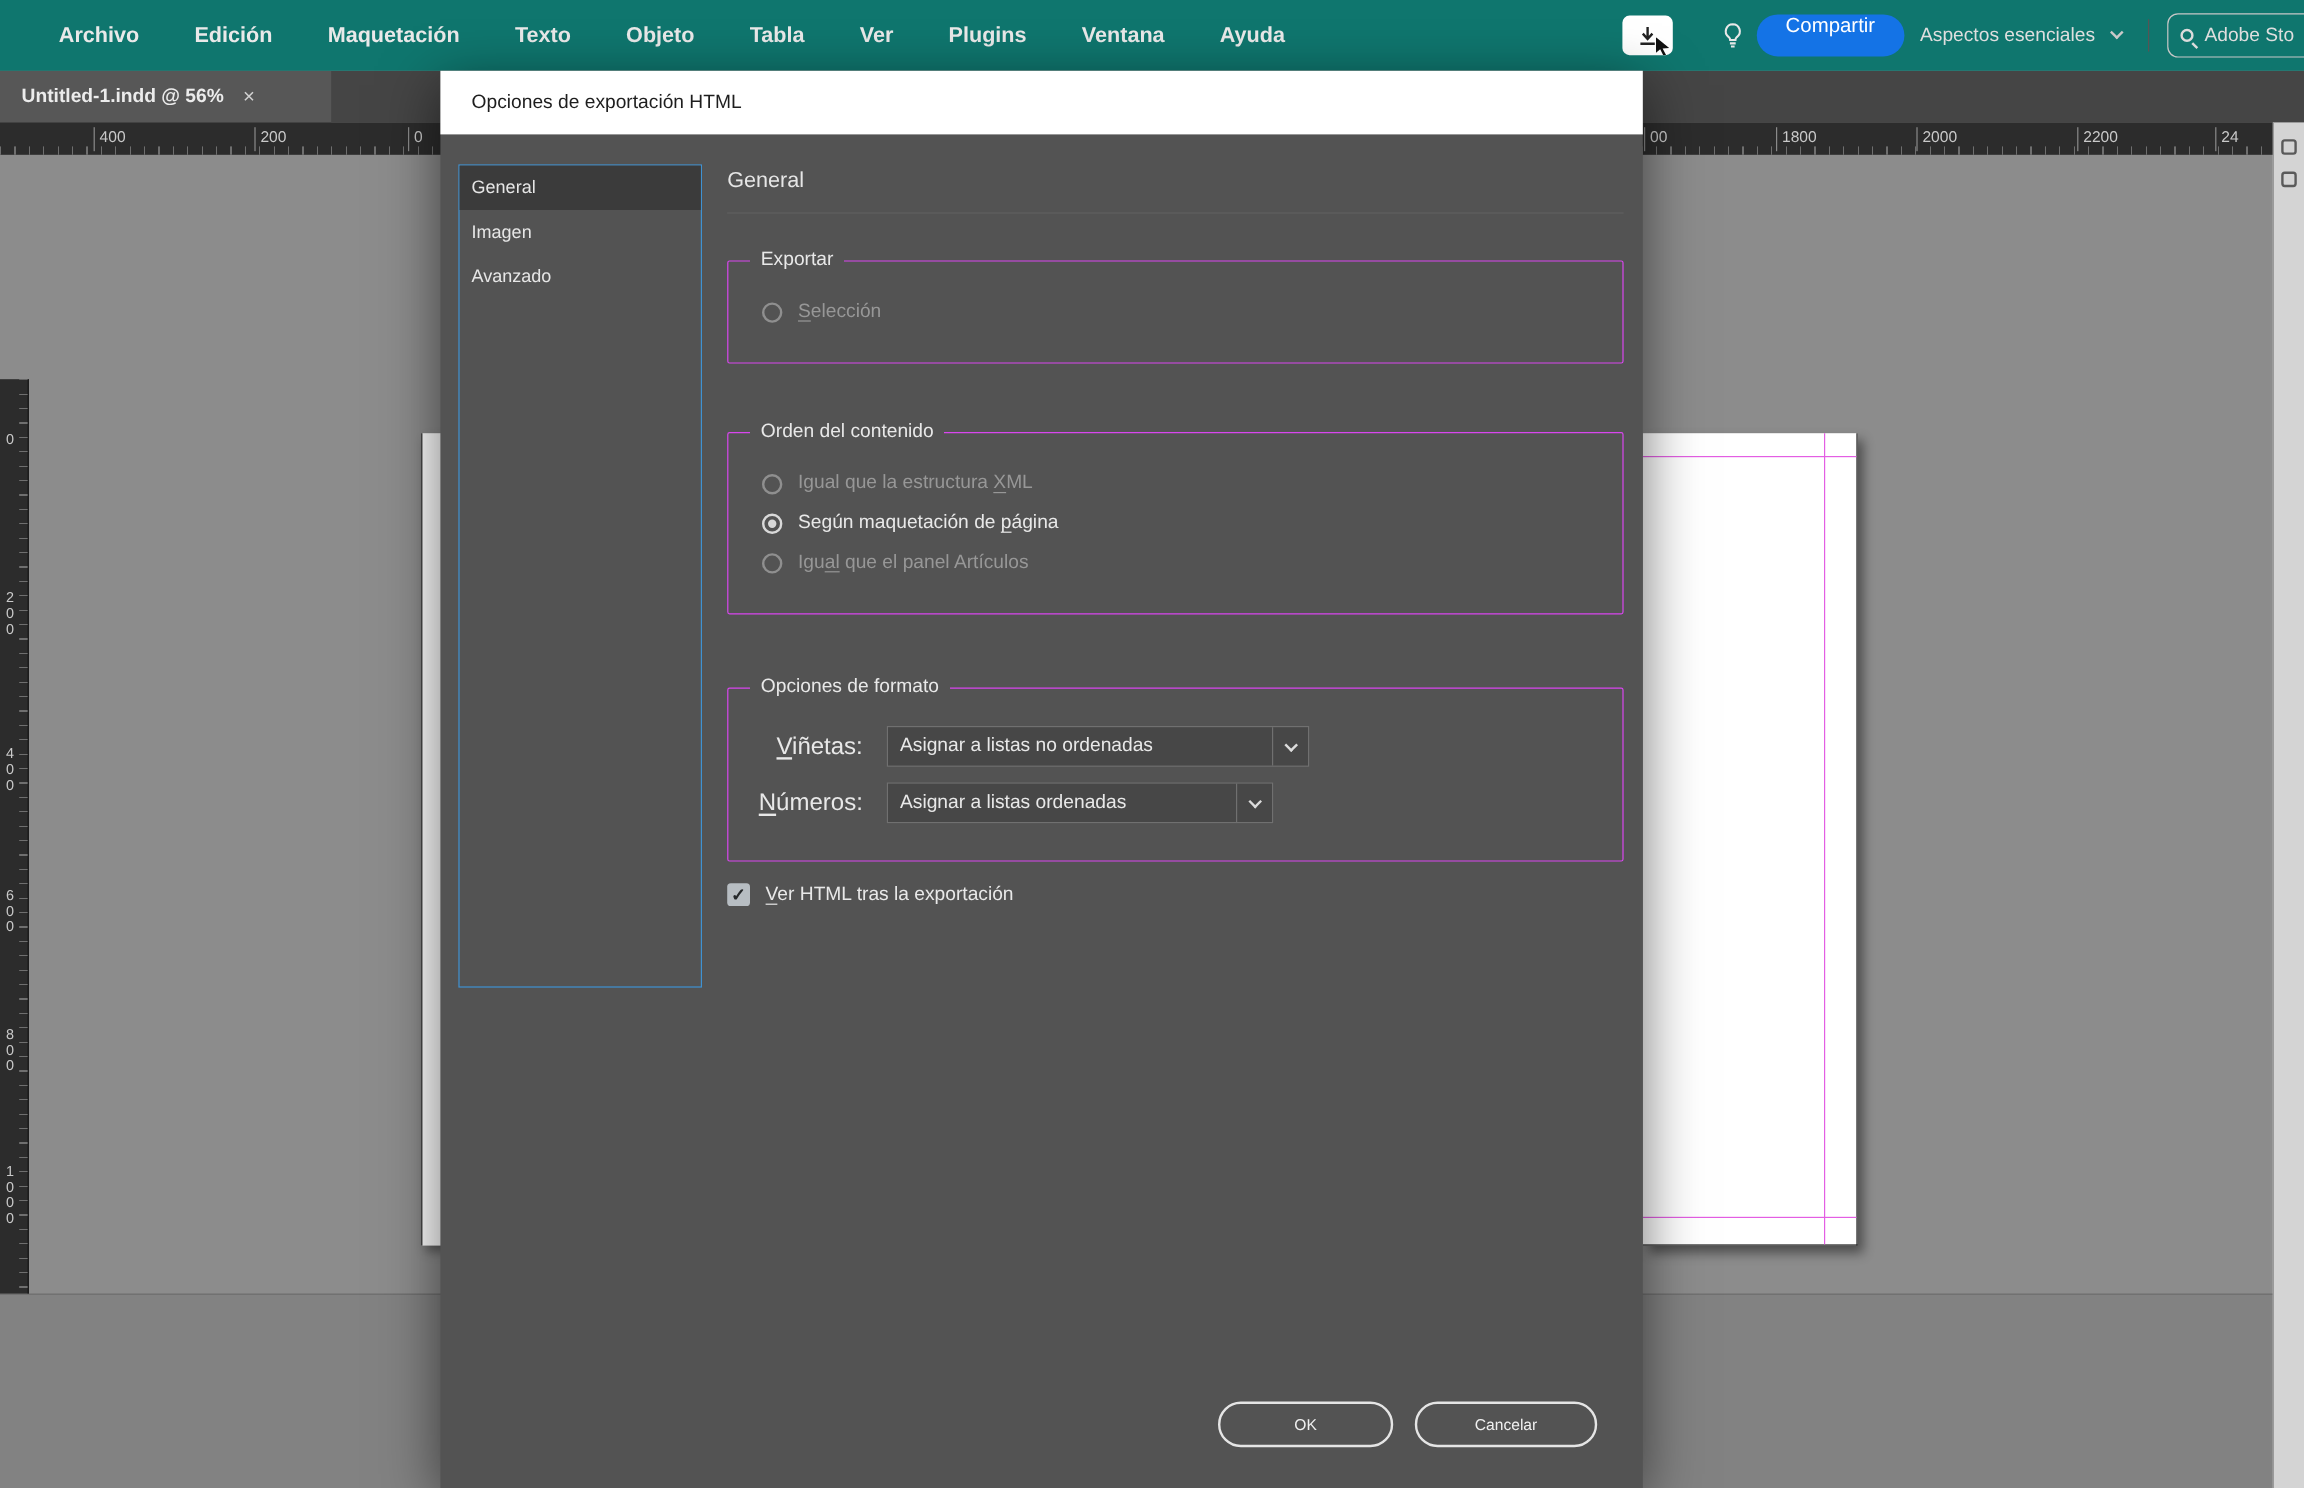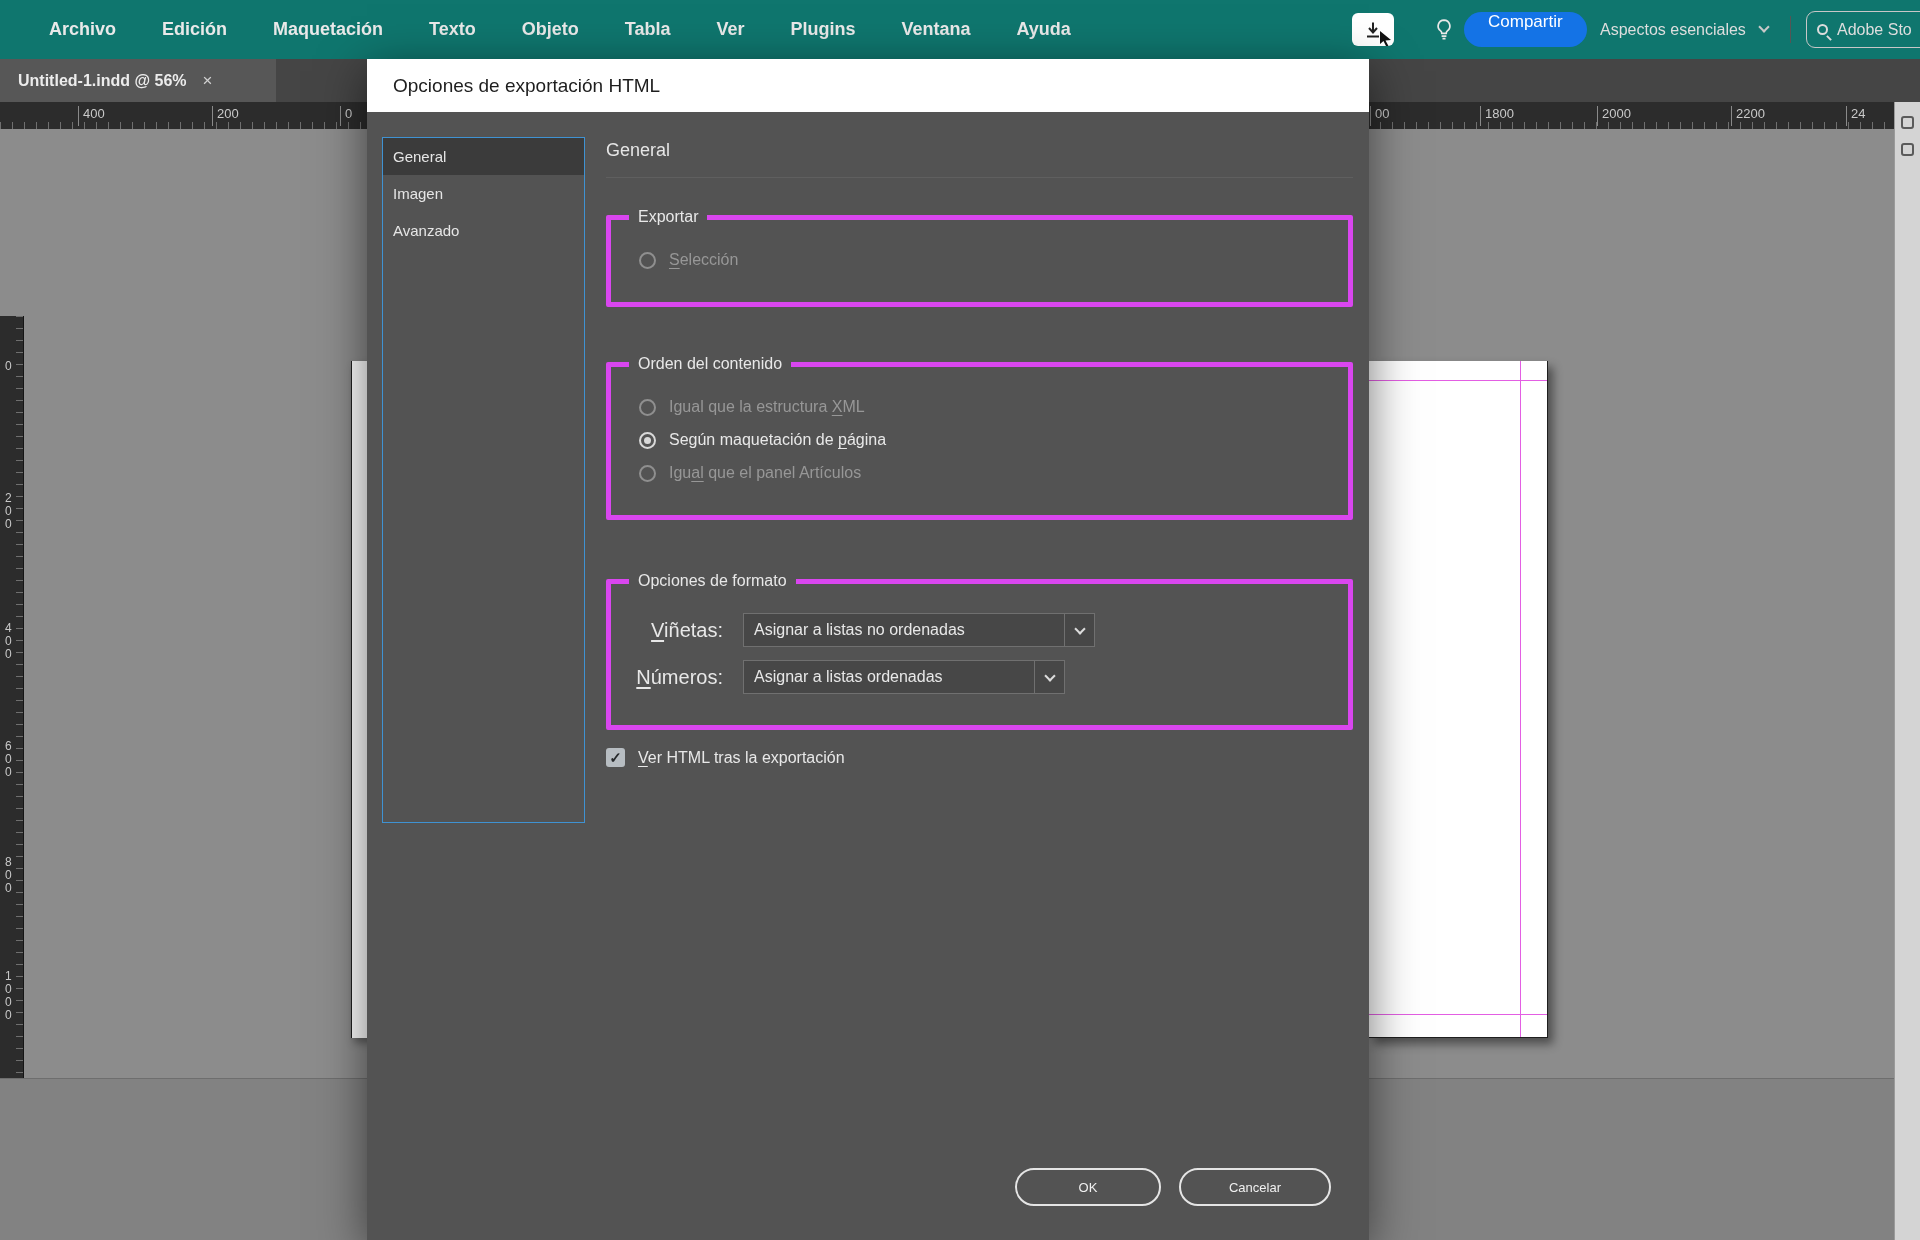--- a/index.html
+++ b/index.html
@@ -60,33 +60,33 @@
   .guide-h-top { position:absolute; left:0; right:0; top:19px; height:1px; background:#e35ee3; }
   .guide-h-bottom { position:absolute; left:0; right:0; bottom:22px; height:1px; background:#e35ee3; }
 
   
   .dock { position:absolute; right:0; top:102px; width:26px; bottom:0; background:#d4d4d4; border-left:1px solid #9a9a9a; z-index:6; }
   .dock-icon { width:13px; height:13px; border:2px solid #5a5a5a; border-radius:3px; margin:14px auto 0; }
 
   
   .dialog { position:absolute; left:367px; top:59px; width:1002px; height:1181px; background:#535353;
     box-shadow:0 12px 45px rgba(0,0,0,.55); z-index:100; display:flex; flex-direction:column; }
-  .dialog-titlebar { height:53px; background:#ffffff; color:#1e1e1e; font-size:19px; display:flex;
+  .dialog-titlebar { height:53px; background:#ffffff; color:#1e1e1e; font-size:16px; display:flex;
     align-items:center; padding-left:26px; flex:none; }
   .dialog-body { position:relative; flex:1; color:#e8e8e8; }
 
   .nav { position:absolute; left:15px; top:25px; width:203px; height:686px; border:1px solid #3f92d2; list-style:none; }
   .nav li { height:37px; display:flex; align-items:center; padding-left:10px; font-size:15px; color:#e6e6e6; cursor:default; }
   .nav li.selected { background:#3b3b3b; }
 
   .content { position:absolute; left:239px; top:28px; width:747px; }
   .content h2 { font-size:18px; font-weight:normal; color:#e6e6e6; margin-bottom:16px; }
   .content hr { border:none; border-top:1px solid #5f5f5f; }
 
-  .group { border:5px solid #d946ef; border-radius:2px; padding:10px 0 18px 0; margin-top:30px; }
+  .group { border:1px solid #d946ef; border-radius:2px; padding:10px 0 18px 0; margin-top:30px; }
   .group legend { margin-left:18px; padding:0 9px; font-size:16px; color:#e8e8e8; }
   .group.gap1 { margin-top:48px; }
   .group.gap2 { margin-top:52px; }
 
   .row { display:flex; align-items:center; gap:13px; padding-left:28px; margin:15px 0; cursor:default; }
   .radio { width:17px; height:17px; border-radius:50%; border:2px solid #d9d9d9; position:relative; flex:none; }
   .radio.selected::after { content:""; position:absolute; inset:3px; border-radius:50%; background:#d9d9d9; }
   .row.disabled .radio { border-color:#8f8f8f; }
   .radio-label { font-size:16px; color:#e8e8e8; }
   .row.disabled .radio-label { color:#979797; }

